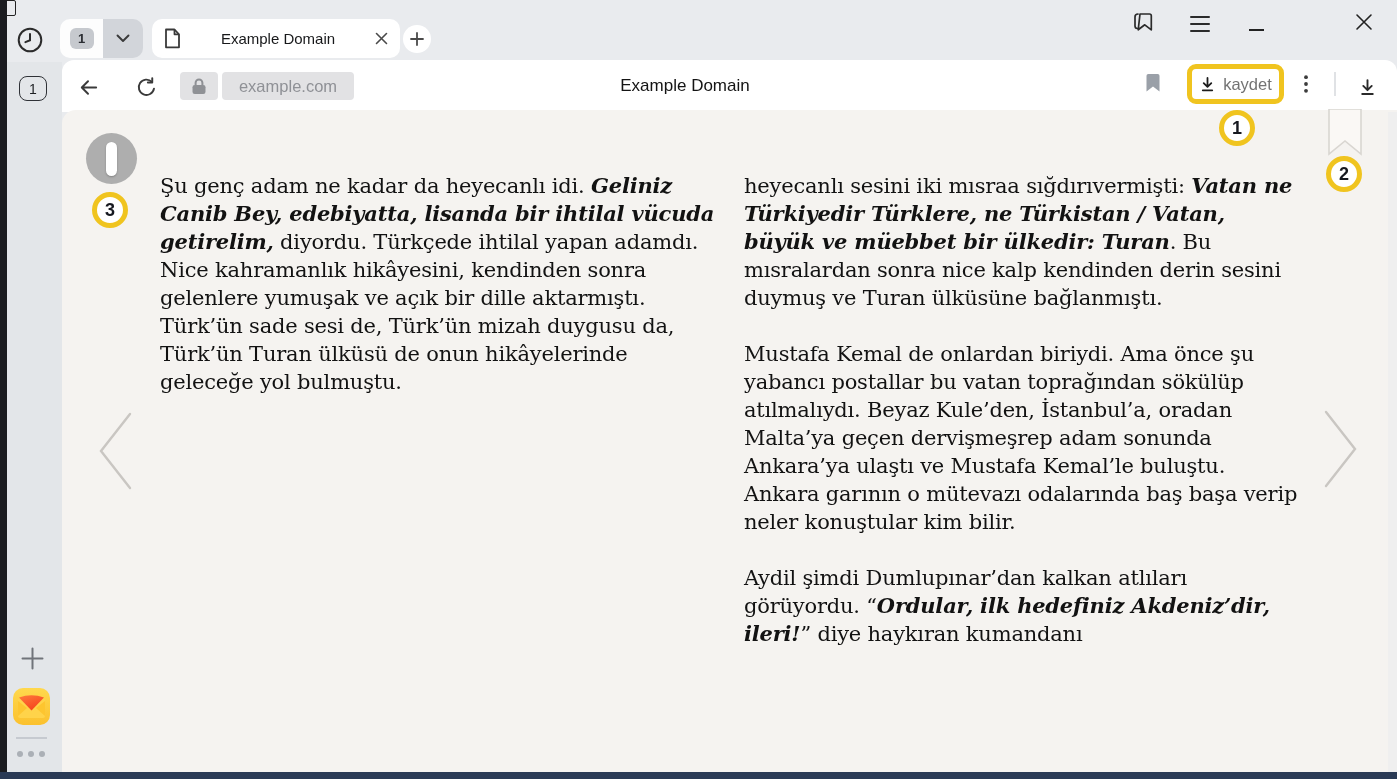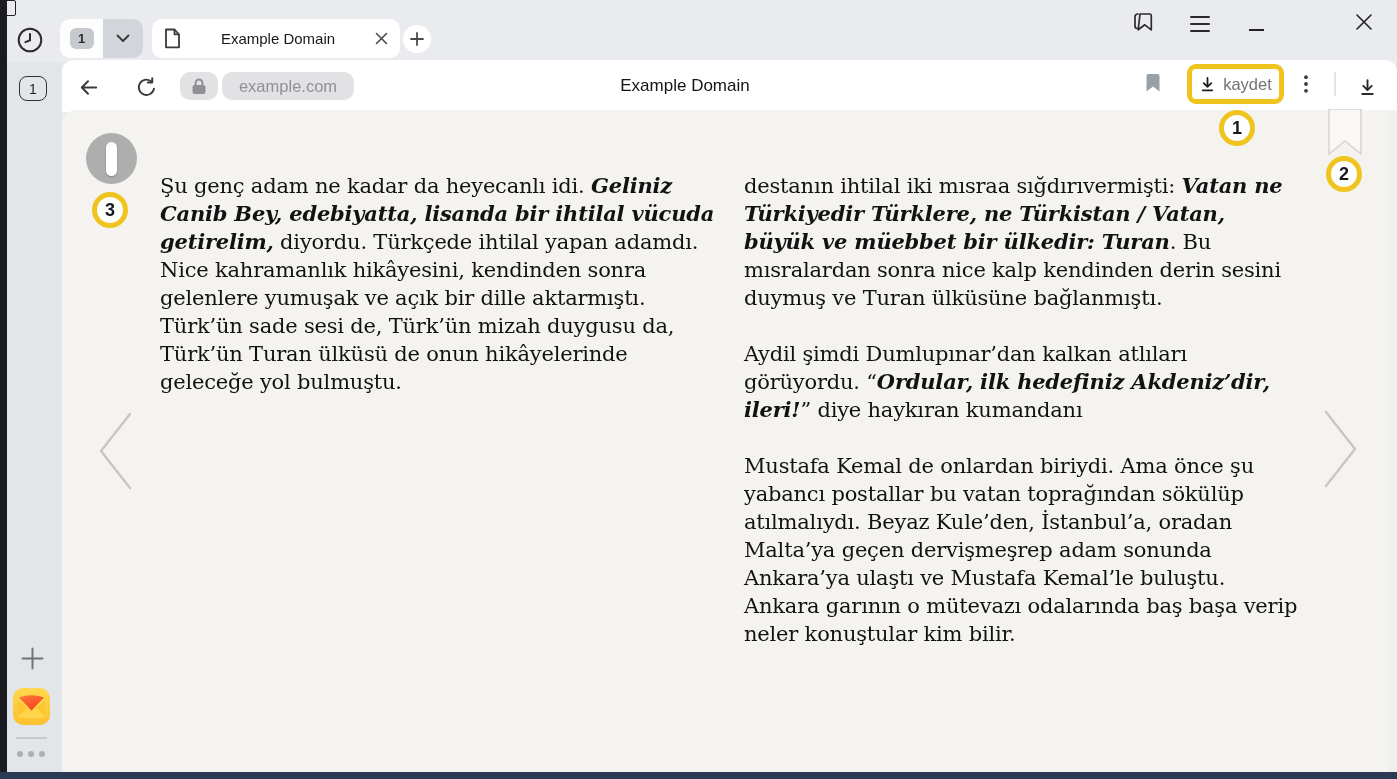--- a/index.html
+++ b/index.html
@@ -27,21 +27,21 @@
   #min-btn    { left:1246px; top:26px; width:20px; height:8px; }
   #min-btn i  { display:block; width:15px; height:2px; background:#222; }
   #max-btn    { left:1300px; top:13px; width:16px; height:16px; border:1.7px solid #222; border-radius:2px; }
   #close-btn  { left:1352px; top:10px; width:24px; height:24px; }
 
   
   #toolbar-row { position:absolute; left:62px; top:60px; width:1335px; height:52px; background:#FFFFFF; border-radius:12px 12px 0 0; }
   #address-field { position:absolute; left:64px; top:65px; width:1115px; height:42px; background:#F0F0F1; border-radius:12px; }
   #back-btn   { left:76px;  top:75px; width:24px; height:24px; }
   #reload-btn { left:134px; top:75px; width:24px; height:24px; }
-  .pill { position:absolute; top:72px; height:28px; background:#E2E2E4; border-radius:10px; display:flex; align-items:center; justify-content:center; }
+  .pill { position:absolute; top:72px; height:28px; background:#E2E2E4; border-radius:4px; display:flex; align-items:center; justify-content:center; }
   #lock-pill { left:180px; width:38px; }
   #url-pill  { left:222px; width:132px; font-size:16.5px; color:#8F9196; }
   #omnibox-title { position:absolute; left:560px; top:76px; width:250px; text-align:center; font-size:17px; color:#141414; }
   #bookmark-btn { left:1144px; top:73px; width:18px; height:20px; }
   #actions-box { position:absolute; left:1183px; top:62px; width:146px; height:46px; background:#FFFFFF; border-radius:12px; }
   #save-button { position:absolute; left:1187px; top:64px; width:97px; height:40px; background:#FFFFFF; border:5px solid #F0C41F; border-radius:9px; display:flex; align-items:center; justify-content:center; gap:7px; cursor:pointer; }
   #save-label { font-size:16.5px; color:#737373; }
   #more-btn { left:1296px; top:74px; width:20px; height:20px; }
   #toolbar-sep { position:absolute; left:1334px; top:72px; width:2px; height:24px; background:#E0E2E5; }
   #downloads-btn { left:1354px; top:75px; width:26px; height:24px; }
@@ -211,23 +211,23 @@
   <div class="nav-chevron" id="next-chevron">
     <svg width="38" height="80" viewBox="0 0 38 80">
       <path d="M4 3 L33 40 L4 77" stroke="#C9C6C2" stroke-width="2.4" fill="none" stroke-linecap="round"></path>
     </svg>
   </div>
 
   <div class="reader-col" id="col1">
       <p><span>Şu genç adam ne kadar da heyecanlı idi. </span><span class="bi">Geliniz Canib Bey, edebiyatta, lisanda bir ihtilal vücuda getirelim,</span><span> diyordu. Türkçede ihtilal yapan adamdı. Nice kahramanlık hikâyesini, kendinden sonra gelenlere yumuşak ve açık bir dille aktarmıştı. Türk’ün sade sesi de, Türk’ün mizah duygusu da, Türk’ün Turan ülküsü de onun hikâyelerinde geleceğe yol bulmuştu.</span></p>
     </div>
   <div class="reader-col" id="col2">
-      <p><span>destanın ihtilal iki mısraa sığdırıvermişti: </span><span class="bi">Vatan ne Türkiyedir Türklere, ne Türkistan / Vatan, büyük ve müebbet bir ülkedir: Turan</span><span>. Bu mısralardan sonra nice kalp kendinden derin sesini duymuş ve Turan ülküsüne bağlanmıştı.</span></p>
+      <p><span>heyecanlı sesini iki mısraa sığdırıvermişti: </span><span class="bi">Vatan ne Türkiyedir Türklere, ne Türkistan / Vatan, büyük ve müebbet bir ülkedir: Turan</span><span>. Bu mısralardan sonra nice kalp kendinden derin sesini duymuş ve Turan ülküsüne bağlanmıştı.</span></p>
+      <p><span>Mustafa Kemal de onlardan biriydi. Ama önce şu yabancı postallar bu vatan toprağından sökülüp atılmalıydı. Beyaz Kule’den, İstanbul’a, oradan Malta’ya geçen dervişmeşrep adam sonunda Ankara’ya ulaştı ve Mustafa Kemal’le buluştu. Ankara garının o mütevazı odalarında baş başa verip neler konuştular kim bilir.</span></p>
       <p><span>Aydil şimdi Dumlupınar’dan kalkan atlıları görüyordu. “</span><span class="bi">Ordular, ilk hedefiniz Akdeniz’dir, ileri!</span><span>” diye haykıran kumandanı</span></p>
-      <p><span>Mustafa Kemal de onlardan biriydi. Ama önce şu yabancı postallar bu vatan toprağından sökülüp atılmalıydı. Beyaz Kule’den, İstanbul’a, oradan Malta’ya geçen dervişmeşrep adam sonunda Ankara’ya ulaştı ve Mustafa Kemal’le buluştu. Ankara garının o mütevazı odalarında baş başa verip neler konuştular kim bilir.</span></p>
     </div>
 
   <div class="marker" id="marker-1">1</div>
   <div class="marker" id="marker-2">2</div>
   <div class="marker" id="marker-3">3</div>
 
   <div id="sidebar"></div>
   <div id="sidebar-counter">1</div>
   <div class="iconbtn" id="sidebar-add" style="position:absolute;">
     <svg width="23" height="23" viewBox="0 0 23 23">

